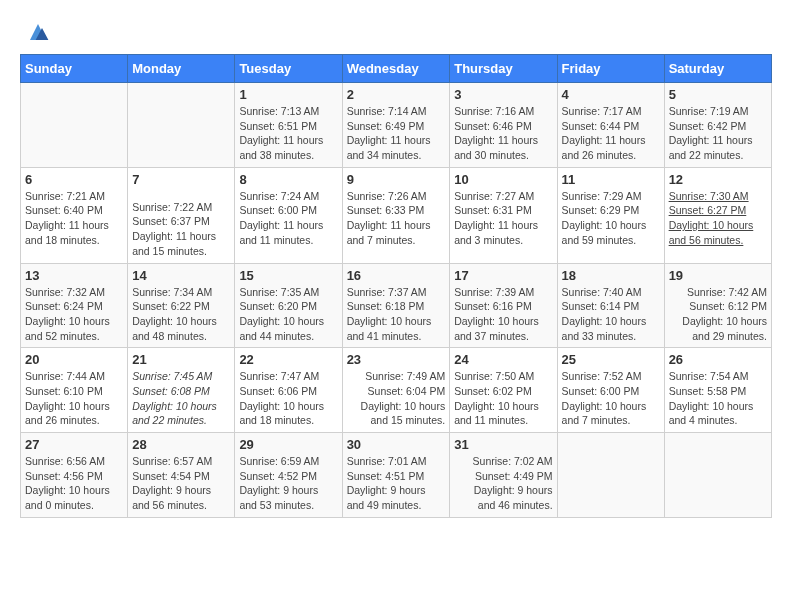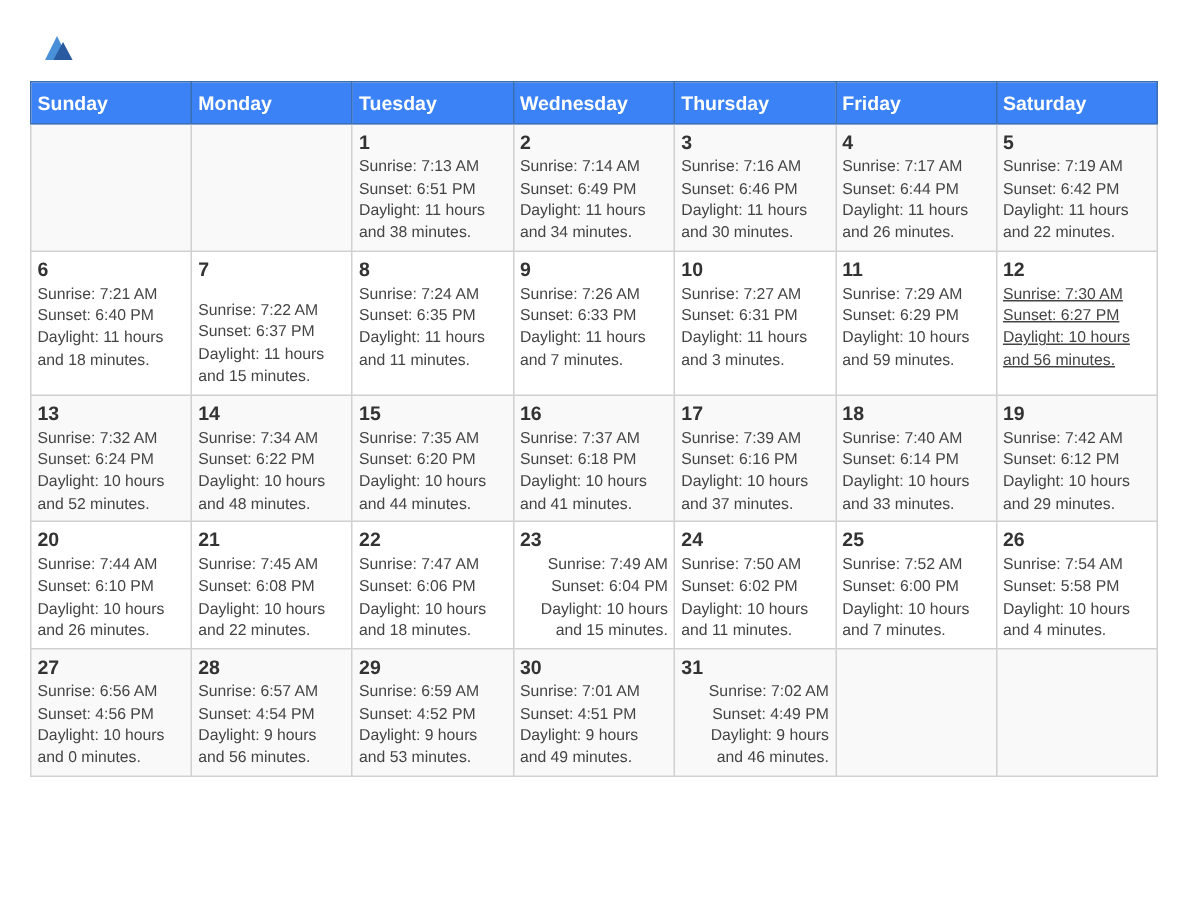--- a/index.html
+++ b/index.html
@@ -174,21 +174,21 @@
         </td>
         <td>
           <span class="day-number">7</span>
           <div class="day-info" style="white-space: pre-line; margin-top: 13px;">Sunrise: 7:22 AM
 Sunset: 6:37 PM
 Daylight: 11 hours and 15 minutes.</div>
         </td>
         <td>
           <span class="day-number">8</span>
           <div class="day-info" style="white-space: pre-line;">Sunrise: 7:24 AM
-Sunset: 6:35 PM
+Sunset: 6:00 PM
 Daylight: 11 hours and 11 minutes.</div>
         </td>
         <td>
           <span class="day-number">9</span>
           <div class="day-info" style="white-space: pre-line;">Sunrise: 7:26 AM
 Sunset: 6:33 PM
 Daylight: 11 hours and 7 minutes.</div>
         </td>
         <td>
           <span class="day-number">10</span>
@@ -241,35 +241,35 @@
 Daylight: 10 hours and 37 minutes.</div>
         </td>
         <td>
           <span class="day-number">18</span>
           <div class="day-info" style="white-space: pre-line;">Sunrise: 7:40 AM
 Sunset: 6:14 PM
 Daylight: 10 hours and 33 minutes.</div>
         </td>
         <td>
           <span class="day-number">19</span>
-          <div class="day-info" style="white-space: pre-line;">Sunrise: 7:42 AM
+          <div class="day-info" style="white-space: pre-line; text-align: right;">Sunrise: 7:42 AM
 Sunset: 6:12 PM
 Daylight: 10 hours and 29 minutes.</div>
         </td>
       </tr>
       <tr>
         <td>
           <span class="day-number">20</span>
           <div class="day-info" style="white-space: pre-line;">Sunrise: 7:44 AM
 Sunset: 6:10 PM
 Daylight: 10 hours and 26 minutes.</div>
         </td>
         <td>
           <span class="day-number">21</span>
-          <div class="day-info" style="white-space: pre-line;">Sunrise: 7:45 AM
+          <div class="day-info" style="white-space: pre-line; font-style: italic;">Sunrise: 7:45 AM
 Sunset: 6:08 PM
 Daylight: 10 hours and 22 minutes.</div>
         </td>
         <td>
           <span class="day-number">22</span>
           <div class="day-info" style="white-space: pre-line;">Sunrise: 7:47 AM
 Sunset: 6:06 PM
 Daylight: 10 hours and 18 minutes.</div>
         </td>
         <td>

